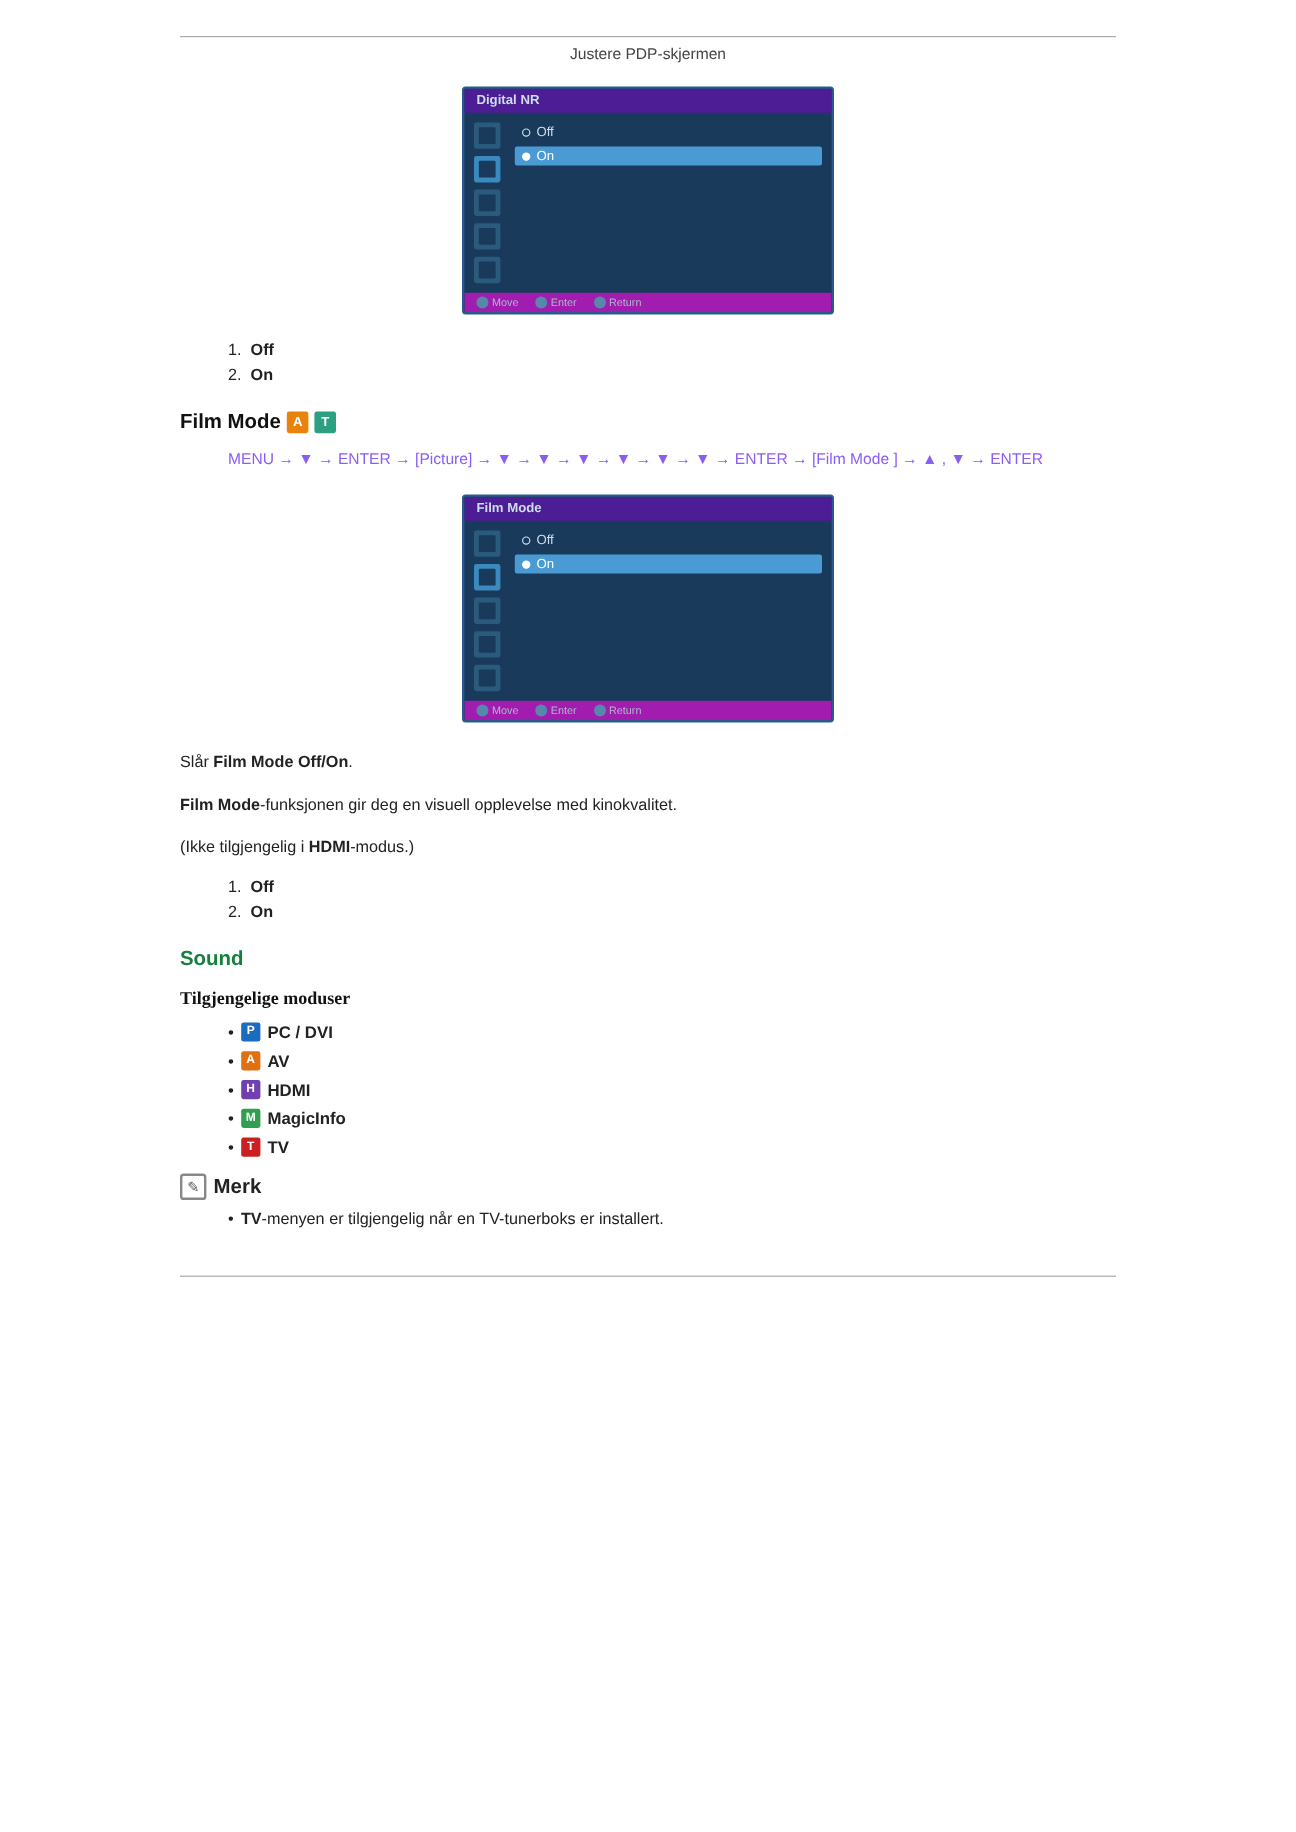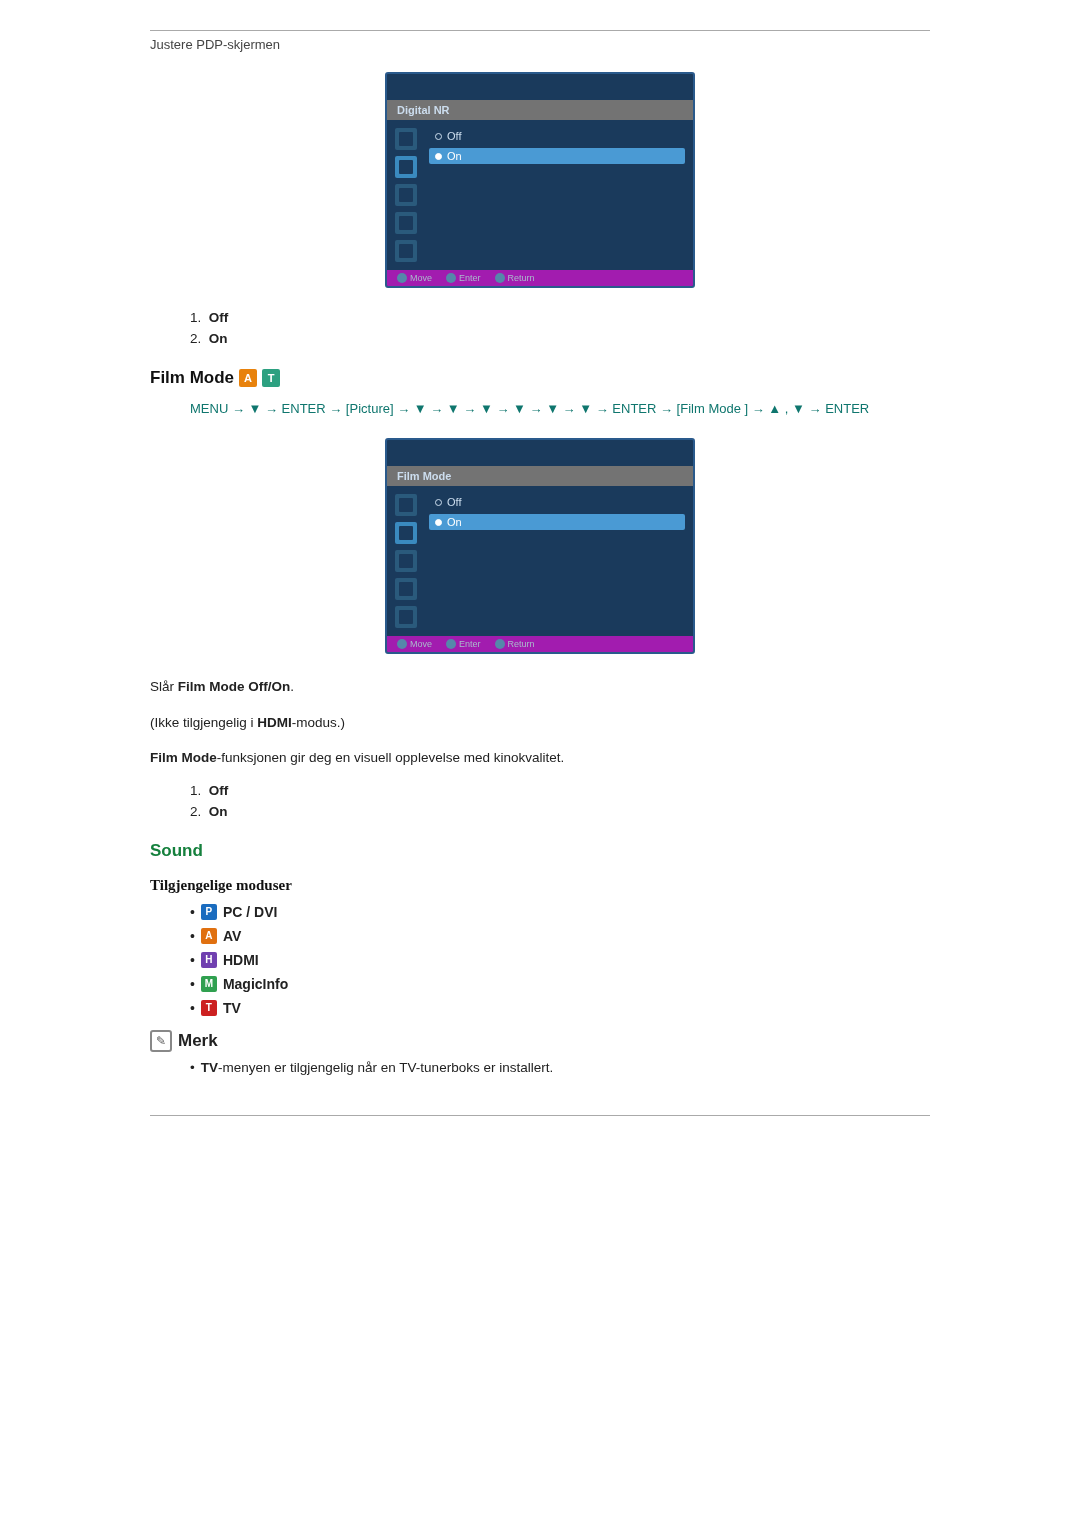--- a/index.html
+++ b/index.html
@@ -19,20 +19,21 @@
       padding: 30px 60px 60px 60px;
     }
 
     .top-rule {
       border: none;
       border-top: 1px solid #aaa;
       margin-bottom: 6px;
     }
 
     .page-header {
+      text-align: center;
       font-size: 13px;
       color: #444;
       margin-bottom: 20px;
     }
 
     
     .tv-menu-container {
       display: flex;
       justify-content: center;
       margin: 18px 0 22px 0;
@@ -40,26 +41,25 @@
 
     .tv-menu {
       width: 310px;
       background: #1a3a5c;
       border: 2px solid #2a5a8c;
       border-radius: 3px;
       overflow: hidden;
     }
 
     .tv-menu-title-bar {
-      background: #737373;
+      background: #4c1d95;
       padding: 4px 10px;
       font-size: 11px;
       color: #cde;
       font-weight: bold;
-      margin-top: 26px;
     }
 
     .tv-menu-body {
       display: flex;
       flex-direction: row;
       padding: 4px 0 4px 0;
     }
 
     .tv-menu-icons {
       display: flex;
@@ -204,21 +204,21 @@
     }
 
     .badge-orange { background: #e8820c; }
     .badge-teal { background: #2ca080; }
 
     
     .nav-text {
       font-size: 13px;
       margin: 10px 0 14px 40px;
       line-height: 1.7;
-      color: #0f766e;
+      color: #8b5cf6;
     }
 
     
     .modes-list {
       list-style: none;
       margin-left: 40px;
       margin-bottom: 10px;
     }
 
     .modes-list li {
@@ -417,24 +417,24 @@
           <span>Return</span>
         </div>
       </div>
     </div>
   </div>
 
   <p class="body-text">
     Slår <strong>Film Mode Off/On</strong>.
   </p>
   <p class="body-text">
-    (Ikke tilgjengelig i <strong>HDMI</strong>-modus.)
+    <strong>Film Mode</strong>-funksjonen gir deg en visuell opplevelse med kinokvalitet.
   </p>
   <p class="body-text">
-    <strong>Film Mode</strong>-funksjonen gir deg en visuell opplevelse med kinokvalitet.
+    (Ikke tilgjengelig i <strong>HDMI</strong>-modus.)
   </p>
 
   <div class="list-item">
     <span>1.</span>&nbsp;&nbsp;<strong>Off</strong>
   </div>
   <div class="list-item">
     <span>2.</span>&nbsp;&nbsp;<strong>On</strong>
   </div>
 
   <div class="section-heading">Sound</div>

